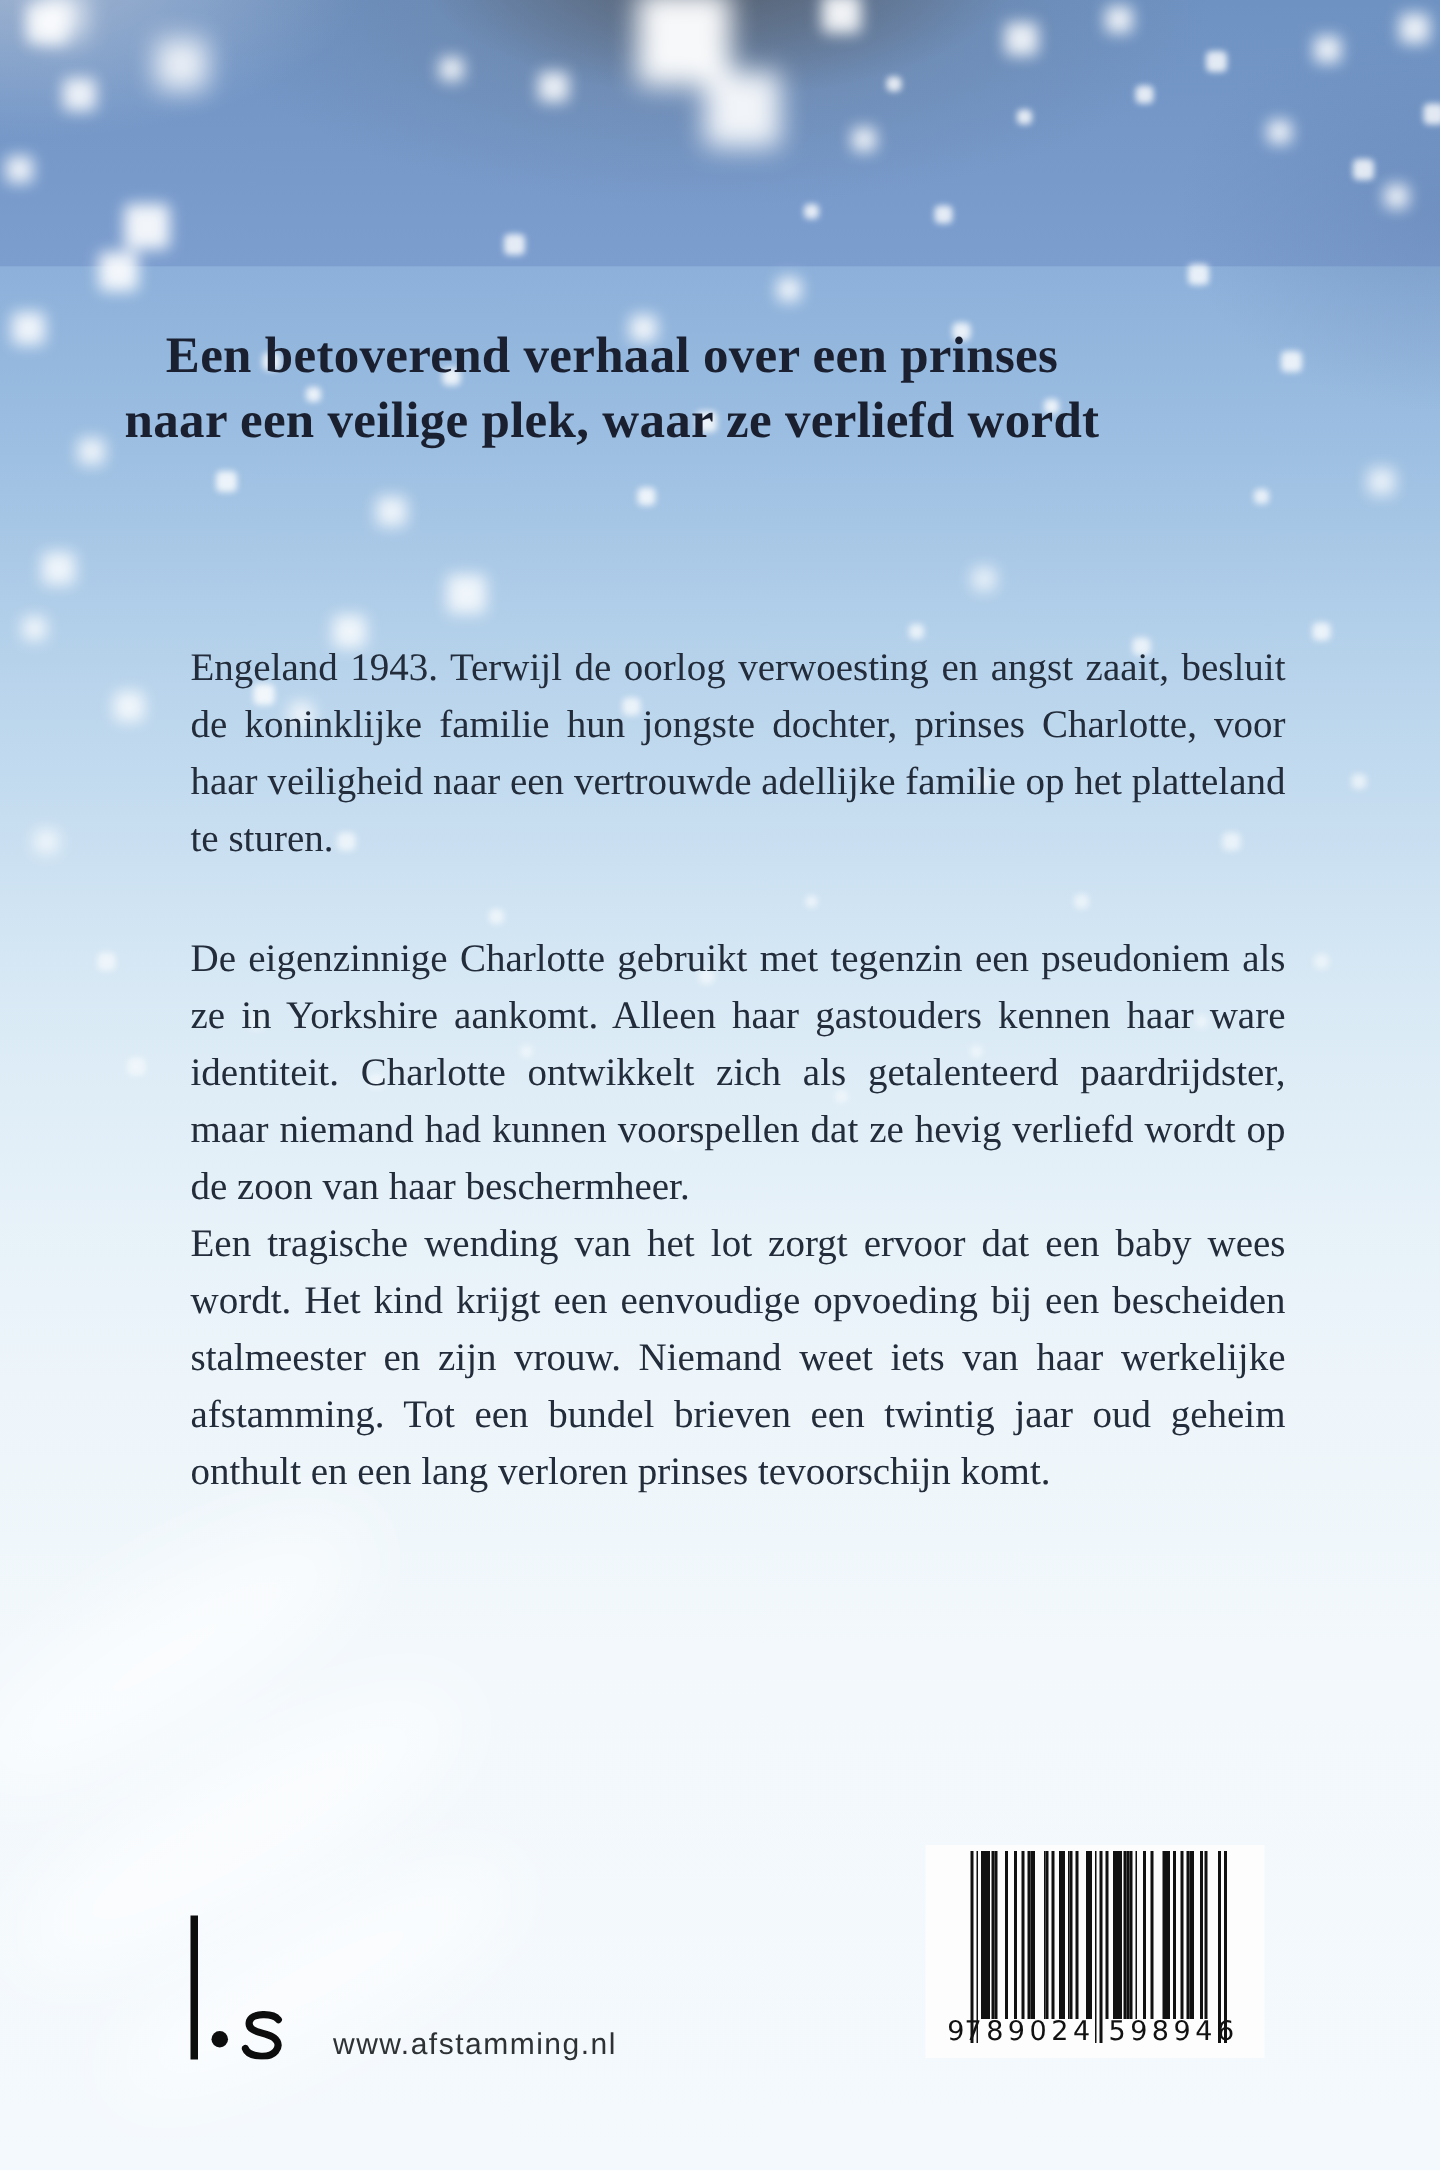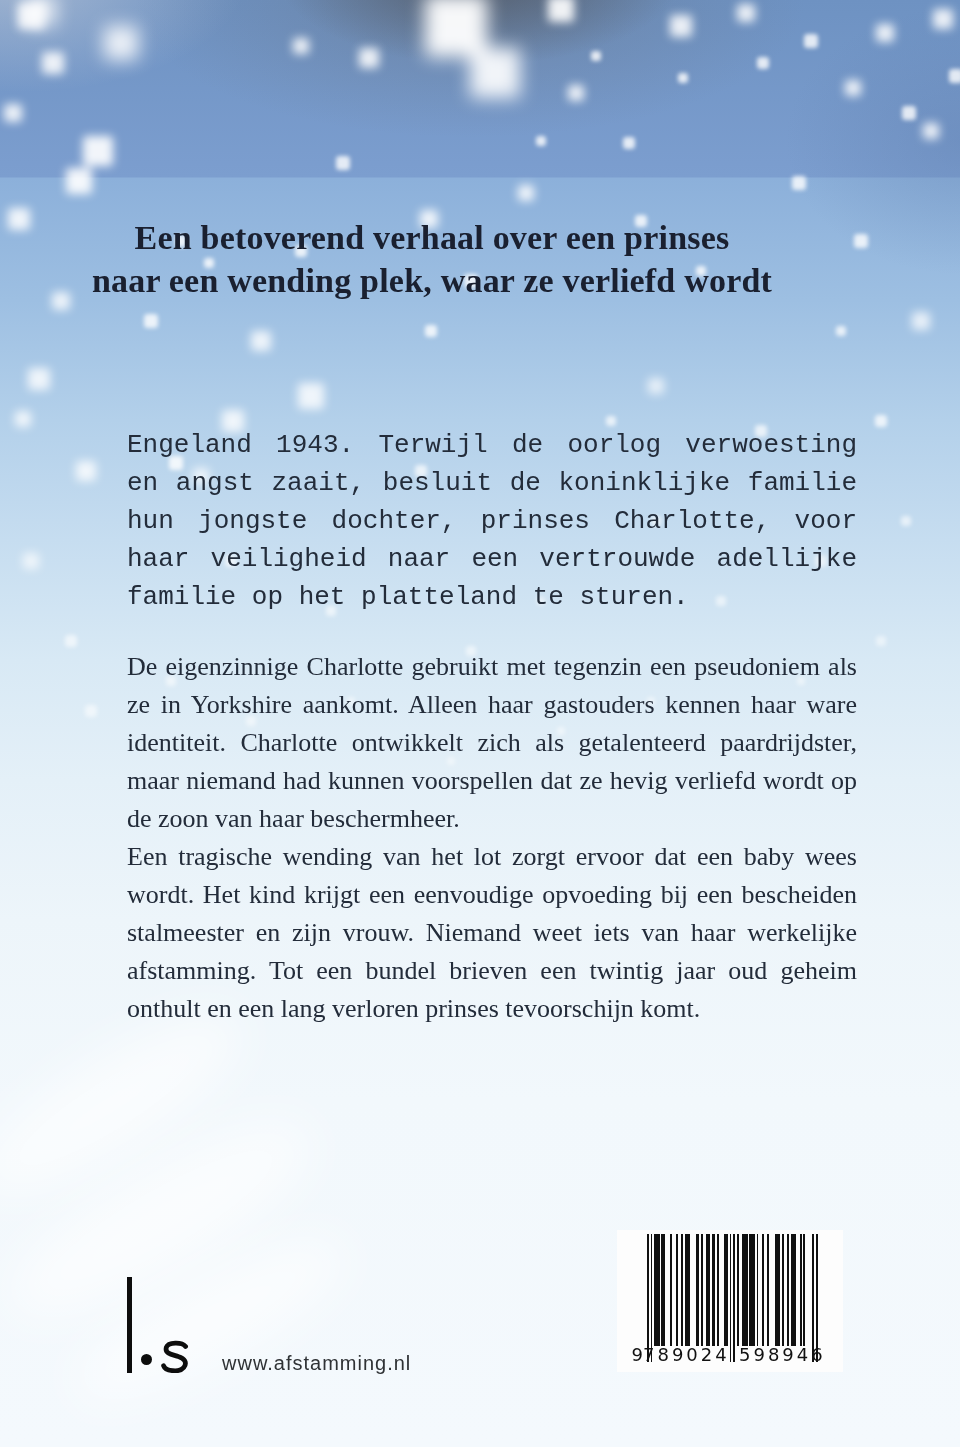--- a/index.html
+++ b/index.html
@@ -91,31 +91,30 @@
   .wisp-2{left:-10px;top:1170px;width:340px;height:100px;transform:rotate(-30deg);}
   .wisp-3{left:60px;top:1280px;width:300px;height:80px;transform:rotate(-28deg);}
 
   
   .tagline{
     position:absolute;left:0;top:216px;width:816px;
     text-align:center;
     font-size:34px;line-height:43px;font-weight:700;
     color:#1a2030;
     letter-spacing:.2px;
-    padding-left:24px;
   }
   
   .body-text{
     position:absolute;left:127px;top:426px;width:730px;
     font-size:26px;line-height:38px;
     text-align:justify;
     color:#232c3a;
   }
   .body-text p{margin:0;}
-  .body-text p.gap-after{margin-bottom:32px;font-family:Liberation Mono, monospace;}
+  .body-text p.gap-after{margin-bottom:42px;}
 
   
   .logo{position:absolute;left:127px;top:1277px;width:80px;height:96px;}
   .logo-bar{position:absolute;left:0;top:0;width:5px;height:96px;background:#0d0d0d;}
   .logo-dot{position:absolute;left:14px;top:77px;width:11px;height:11px;border-radius:50%;background:#0d0d0d;}
   .logo-s{position:absolute;left:32px;top:63px;width:33px;height:33px;}
   .website{
     position:absolute;left:222px;top:1352px;
     font-family:"Liberation Sans",sans-serif;
     font-size:20px;letter-spacing:1px;color:#2f3235;
@@ -144,21 +143,21 @@
   <div class="cloud-dark"></div>
   <div class="dots dots-large"></div>
   <div class="dots dots-medium"></div>
   <div class="dots dots-small"></div>
   <div class="wisp wisp-1"></div>
   <div class="wisp wisp-2"></div>
   <div class="wisp wisp-3"></div>
 
   <div class="tagline">
     <div>Een betoverend verhaal over een prinses</div>
-    <div>naar een wending plek, waar ze verliefd wordt</div>
+    <div>naar een veilige plek, waar ze verliefd wordt</div>
   </div>
 
   <div class="body-text">
     <p class="gap-after">Engeland 1943. Terwijl de oorlog verwoesting en angst zaait, besluit de koninklijke familie hun jongste dochter, prinses Charlotte, voor haar veiligheid naar een vertrouwde adellijke familie op het platteland te sturen.</p>
     <p>De eigenzinnige Charlotte gebruikt met tegenzin een pseudoniem als ze in Yorkshire aankomt. Alleen haar gastouders kennen haar ware identiteit. Charlotte ontwikkelt zich als getalenteerd paardrijdster, maar niemand had kunnen voorspellen dat ze hevig verliefd wordt op de zoon van haar beschermheer.</p>
     <p>Een tragische wending van het lot zorgt ervoor dat een baby wees wordt. Het kind krijgt een eenvoudige opvoeding bij een bescheiden stalmeester en zijn vrouw. Niemand weet iets van haar werkelijke afstamming. Tot een bundel brieven een twintig jaar oud geheim onthult en een lang verloren prinses tevoorschijn komt.</p>
   </div>
 
   <div class="logo" role="img" aria-label="l.s">
     <div class="logo-bar"></div>

